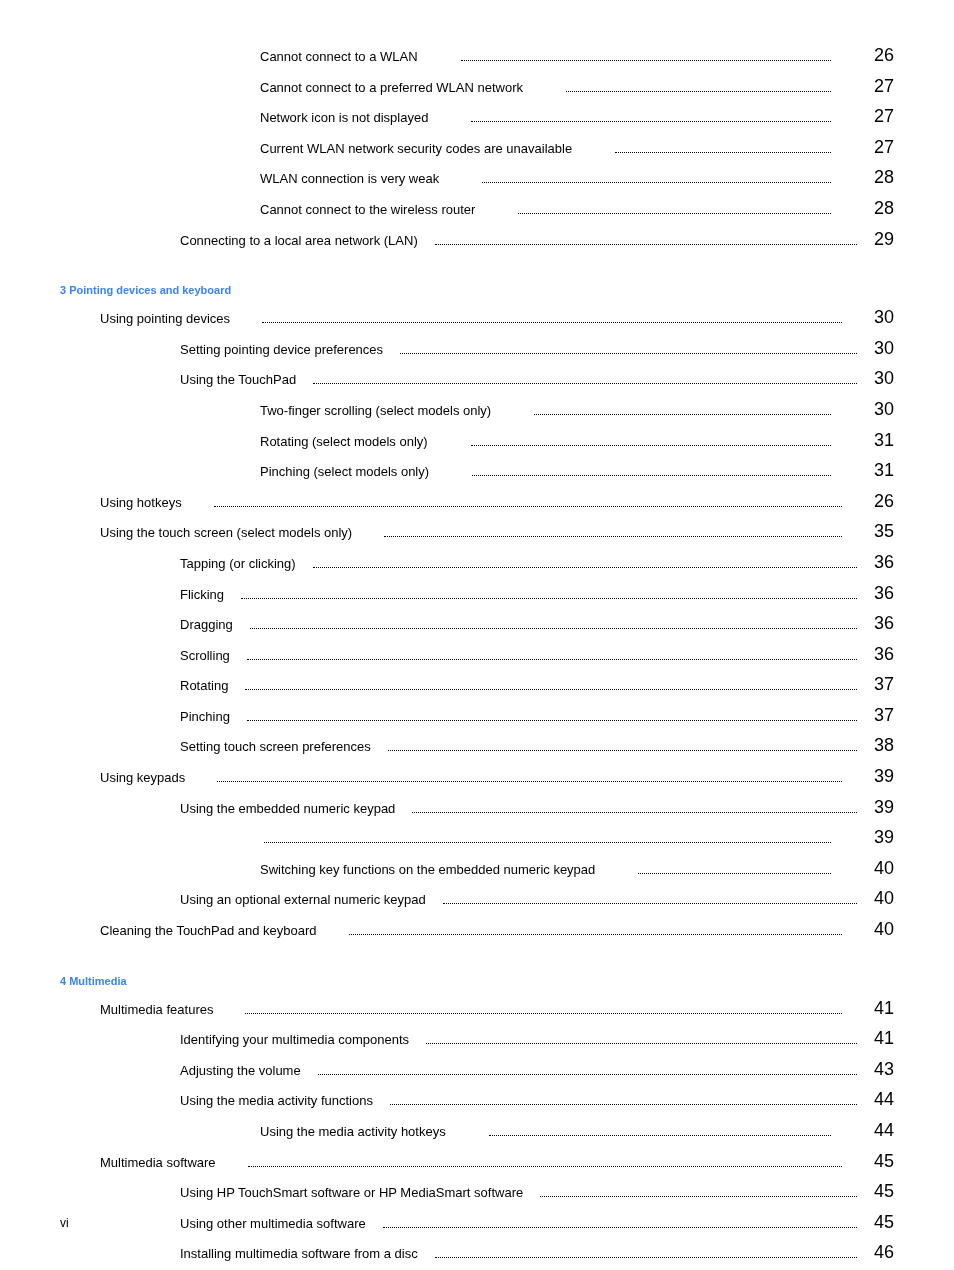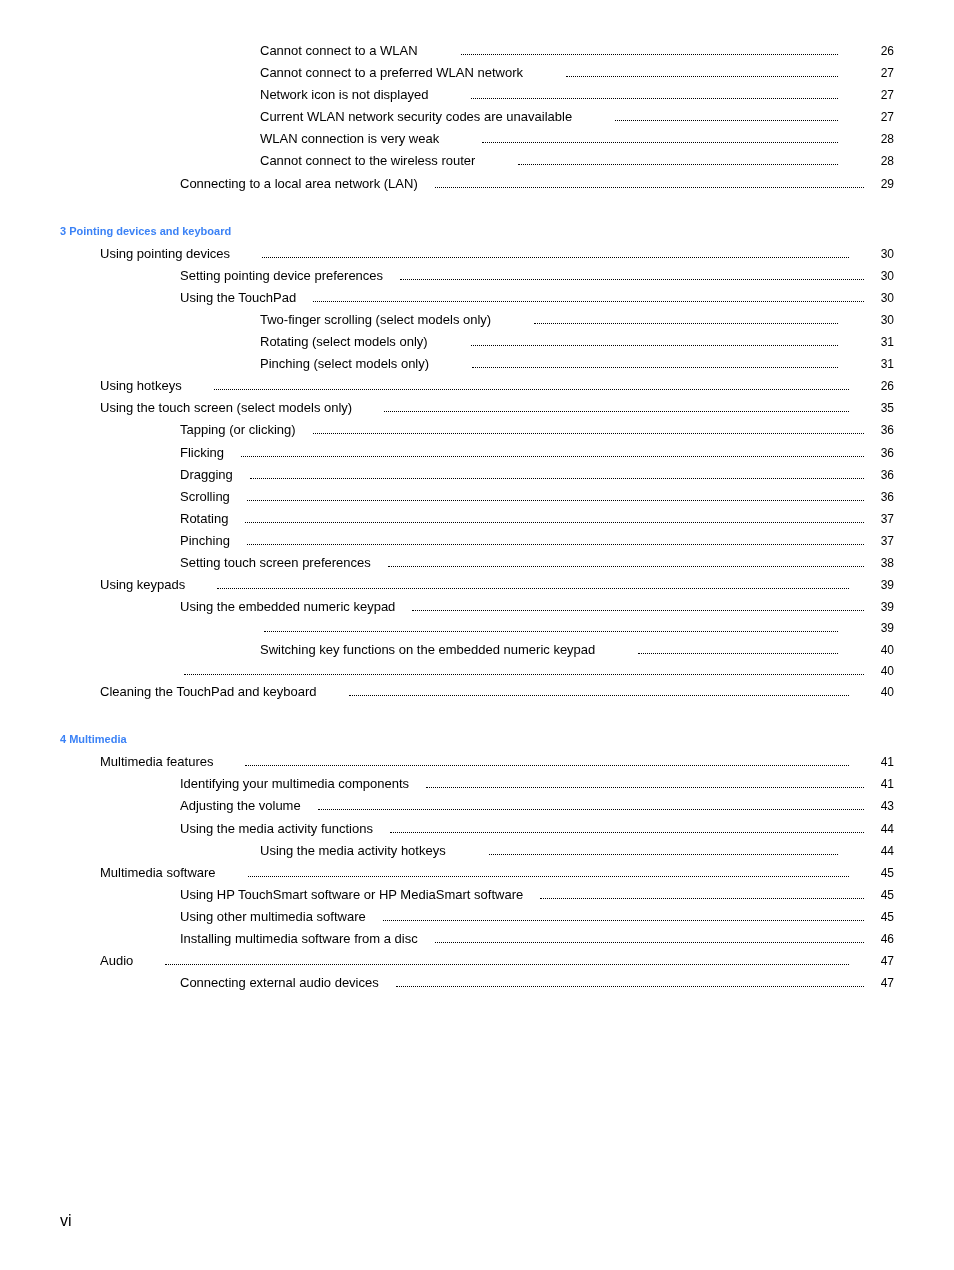--- a/index.html
+++ b/index.html
@@ -40,33 +40,33 @@
     .toc-entry .dots {
       flex: 1;
       border-bottom: 1px dotted #000;
       margin: 0 4px;
       margin-bottom: 3px;
       min-width: 20px;
     }
 
     .toc-entry .page-num {
       white-space: nowrap;
-      font-size: 12px;
+      font-size: 18px;
     }
 
     
     .indent-1 { padding-left: 40px; gap: 28px; }
     .indent-2 { padding-left: 120px; gap: 13px; }
     .indent-3 { padding-left: 200px; gap: 39px; }
 
     .page-footer {
       position: fixed;
       bottom: 40px;
       left: 60px;
-      font-size: 16px;
+      font-size: 12px;
       color: #000;
     }
   </style>
 </head>
 <body>
 
 <div id="toc-container">
     <div class="toc-section">
       <div class="toc-entry indent-3">
         <span class="entry-text">Cannot connect to a WLAN</span>
@@ -194,20 +194,21 @@
       <div class="toc-entry indent-3">
         <span class="dots"></span>
         <span class="page-num">39</span>
       </div>
       <div class="toc-entry indent-3">
         <span class="entry-text">Switching key functions on the embedded numeric keypad</span>
         <span class="dots"></span>
         <span class="page-num">40</span>
       </div>
       <div class="toc-entry indent-2">
+        <span class="entry-text">Using an optional external numeric keypad</span>
         <span class="dots"></span>
         <span class="page-num">40</span>
       </div>
       <div class="toc-entry indent-1">
         <span class="entry-text">Cleaning the TouchPad and keyboard</span>
         <span class="dots"></span>
         <span class="page-num">40</span>
       </div>
     </div>
     <div class="toc-section">

